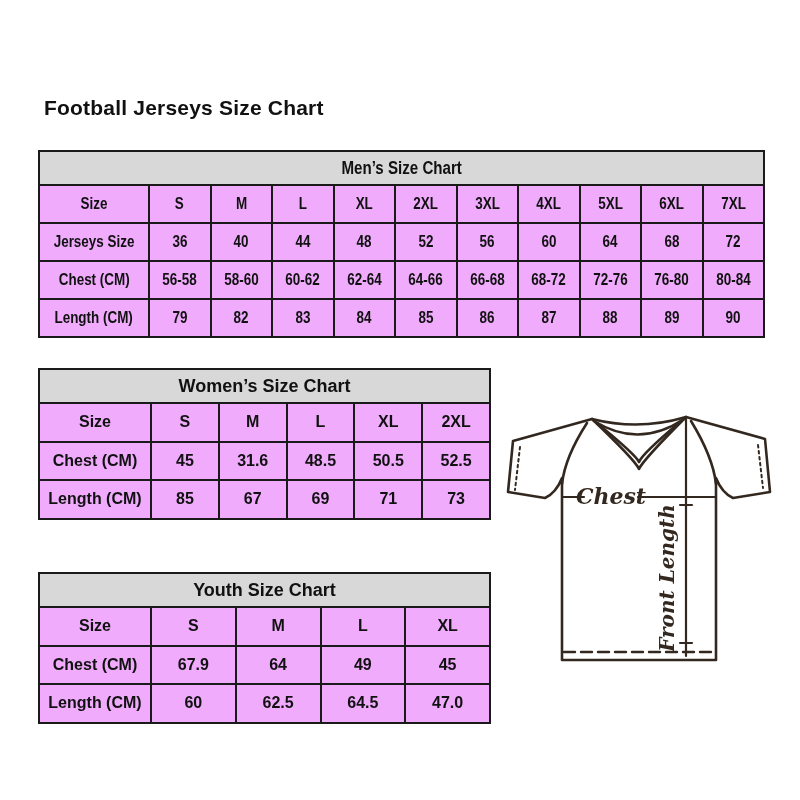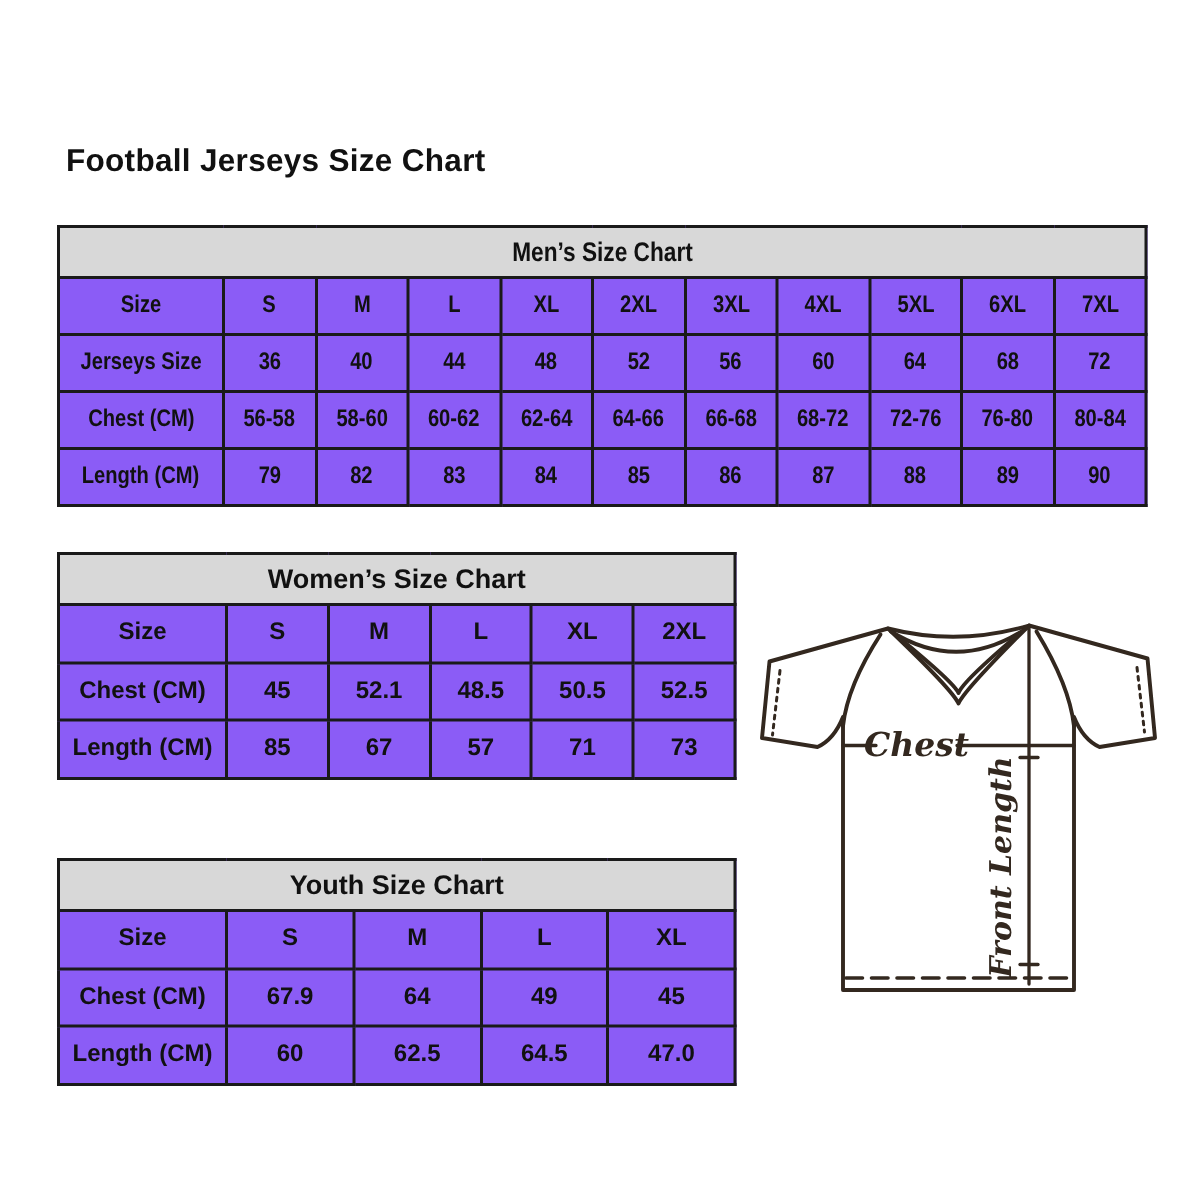--- a/index.html
+++ b/index.html
@@ -1,20 +1,20 @@
 <!DOCTYPE html>
 <html><head>
 <meta charset="utf-8">
 <style>
   html,body{margin:0;padding:0;background:#fff;}
   .page{position:relative;width:800px;height:800px;background:#ffffff;overflow:hidden;
         font-family:"Liberation Sans",sans-serif;color:#111;}
   .title{position:absolute;left:0;top:96px;width:782px;margin:0;
          font-size:21px;font-weight:bold;letter-spacing:.2px;padding-left:44px;}
-  table.tbl{position:absolute;border-collapse:collapse;table-layout:fixed;background:#8b5cf6;}
+  table.tbl{position:absolute;border-collapse:collapse;table-layout:fixed;background:#f0abfc;}
   .tbl td{border:2px solid #1a1a1a;text-align:center;vertical-align:middle;
           font-weight:bold;padding:0;overflow:hidden;}
   .tbl td.hd{background:#d8d8d8;font-size:18px;}
   .tbl td.dc{font-size:16px;}
   .mens{left:38px;top:150px;width:727px;}
   .womens{left:38px;top:368px;width:453px;padding-left:12px;}
   .youth{left:38px;top:548px;width:453px;margin-top:24px;}
   tr.trh{height:34px;}
   tr.trd{height:38px;}
   .womens tr.trd,.youth tr.trd{height:38.5px;}
@@ -120,30 +120,30 @@
       <td class="dc"><span>Size</span></td>
       <td class="dc"><span>S</span></td>
       <td class="dc"><span>M</span></td>
       <td class="dc"><span>L</span></td>
       <td class="dc"><span>XL</span></td>
       <td class="dc"><span>2XL</span></td>
     </tr>
     <tr class="trd">
       <td class="dc"><span>Chest (CM)</span></td>
       <td class="dc"><span>45</span></td>
-      <td class="dc"><span>52.1</span></td>
+      <td class="dc"><span>31.6</span></td>
       <td class="dc"><span>48.5</span></td>
       <td class="dc"><span>50.5</span></td>
       <td class="dc"><span>52.5</span></td>
     </tr>
     <tr class="trd">
       <td class="dc"><span>Length (CM)</span></td>
       <td class="dc"><span>85</span></td>
       <td class="dc"><span>67</span></td>
-      <td class="dc"><span>57</span></td>
+      <td class="dc"><span>69</span></td>
       <td class="dc"><span>71</span></td>
       <td class="dc"><span>73</span></td>
     </tr>
   </tbody>
     </table>
 
   <table class="tbl youth">
     <colgroup>
       <col style="width:112px">
         <col>

